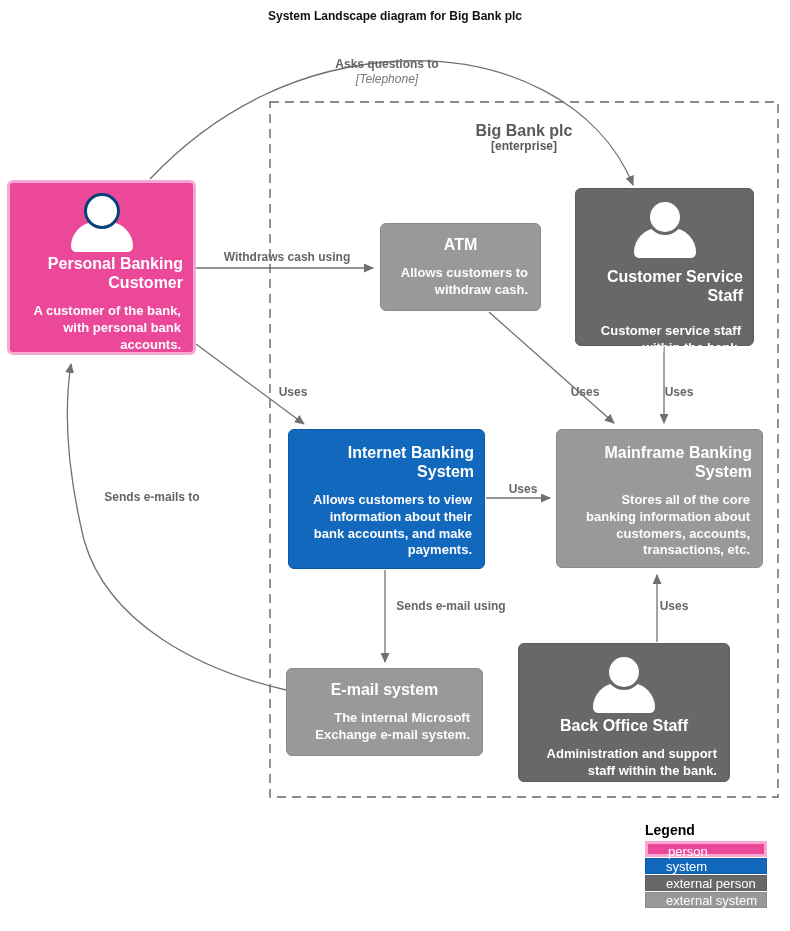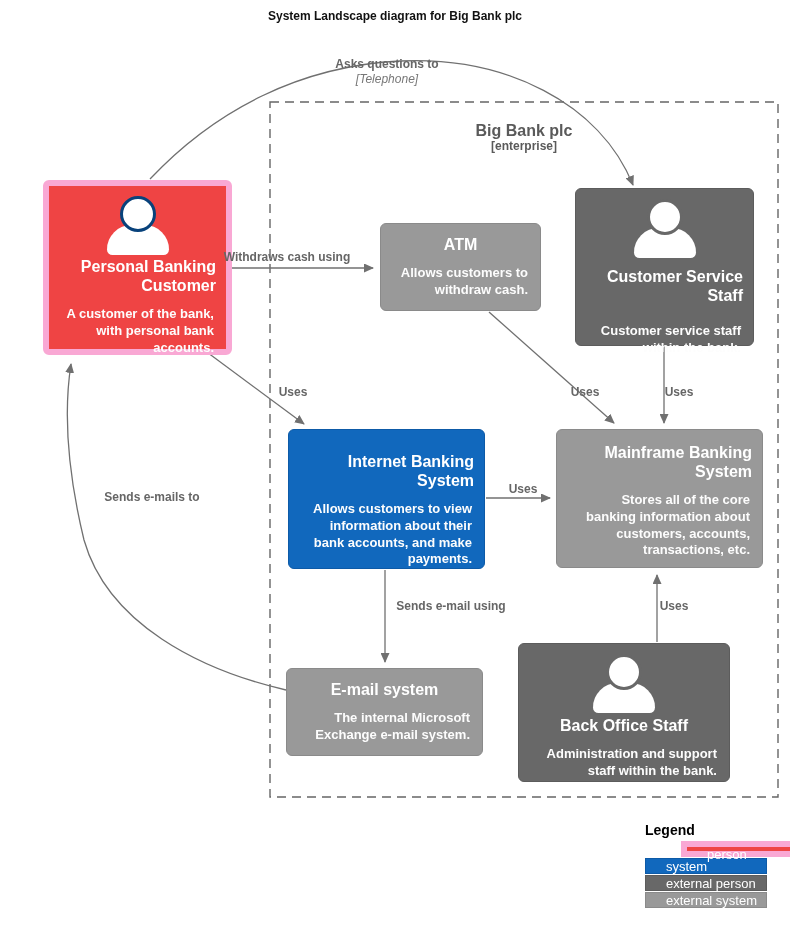--- a/index.html
+++ b/index.html
@@ -16,21 +16,21 @@
   .boundary-label {
     position:absolute; left:270px; top:122px; width:508px; text-align:center;
     color:#5a5a5a; font-weight:bold; font-size:16px; line-height:1.1;
   }
   .boundary-label .sub { font-size:12px; }
 
   .node {
     position:absolute; box-sizing:border-box; border-radius:6px; color:#fff;
     text-align:right; display:flex; flex-direction:column; align-items:center;
   }
-  .person      { background:#ef4444; border:6px solid #f9a8d4;margin-left:36px; }
+  .person      { background:#ec4899; border:3px solid #f9a8d4; }
   .system      { background:#1168bd; border:1px solid #0d5aa7; }
   .ext-person  { background:#686868; border:1px solid #5c5c5c; }
   .ext-system  { background:#999999; border:1px solid #8a8a8a; }
 
   .node .title { font-weight:bold; font-size:16px; line-height:1.2; padding:0 10px; }
   .node .desc  { font-size:13px; line-height:1.28; padding:0 12px; margin-top:11px; color:#fdfdfd;font-weight:bold; }
 
   .person-icon { position:relative; width:70px; height:60px; margin-top:10px; margin-bottom:2px; }
   .person-icon .head {
     width:30px; height:30px; border-radius:50%; background:#fff; margin:0 auto;
@@ -115,21 +115,21 @@
 
   <div class="node ext-person" style="left:575px; top:188px; width:179px; height:158px;gap:7px;">
     <div class="person-icon">
       <div class="head"></div>
         <div class="body"></div>
     </div>
     <div class="title">Customer Service Staff</div>
     <div class="desc">Customer service staff within the bank.</div>
   </div>
 
-  <div class="node system" style="left:288px; top:429px; width:197px; height:140px; padding-top:22px;">
+  <div class="node system" style="left:288px; top:429px; width:197px; height:140px; padding-top:13px;">
     <div class="title">Internet Banking System</div>
     <div class="desc">Allows customers to view information about their bank accounts, and make payments.</div>
   </div>
 
   <div class="node ext-system" style="left:556px; top:429px; width:207px; height:139px; padding-top:13px;">
     <div class="title">Mainframe Banking System</div>
     <div class="desc">Stores all of the core banking information about customers, accounts, transactions, etc.</div>
   </div>
 
   <div class="node ext-system" style="left:286px; top:668px; width:197px; height:88px; padding-top:11px;">

